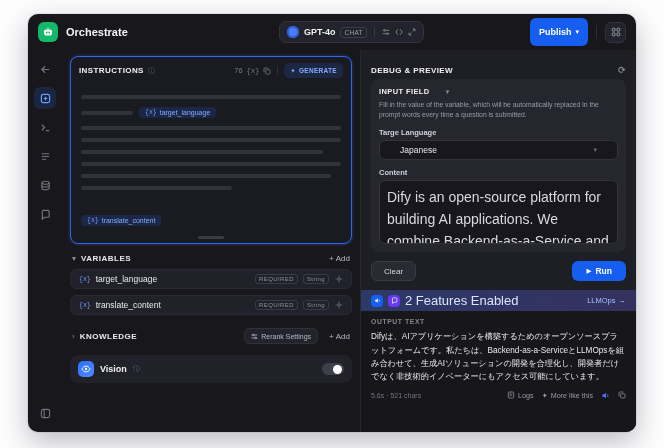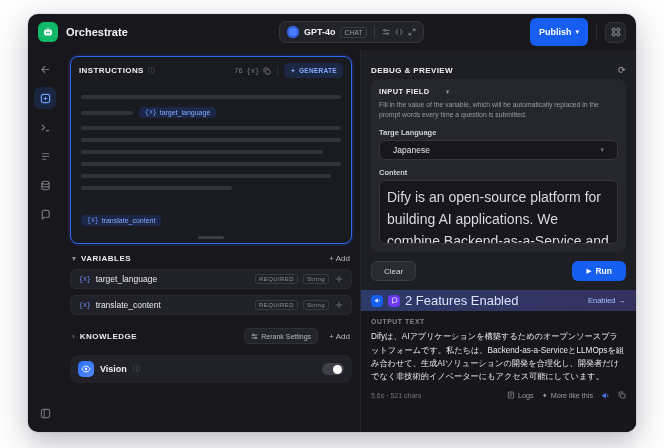--- a/index.html
+++ b/index.html
@@ -75,21 +75,21 @@
   
   .right-panel { flex:1; background:#1e1e25; border-left:1px solid #27272f; display:flex; flex-direction:column; min-width:0; }
   .rp-header { height:25px; display:flex; align-items:flex-end; padding:0 10px; font-size:8px; font-weight:bold; letter-spacing:.4px; color:#f0f0f4; flex:none; }
   .rp-refresh { margin-left:auto; color:#8a8a96; font-size:9px; }
   .rp-content { padding:4px 10px 0; flex:none; }
   .input-card { background:#26262e; border-radius:8px; padding:8px; }
   .if-header { display:flex; align-items:flex-end; gap:16px; font-size:7.5px; font-weight:bold; letter-spacing:.4px; color:#f0f0f4; }
   .if-header .chev { font-size:7px; }
   .if-desc { font-size:6.8px; color:#9a9aa6; line-height:1.5; margin-top:4px; }
   .f-label { font-size:7.5px; font-weight:bold; color:#d0d0da; margin:8px 0 3px; }
-  .select { display:flex; align-items:center; background:#17171d; border:1px solid #34343e; border-radius:6px; height:20px; padding:0 13px; font-size:8.5px; color:#e8e8ee; }
+  .select { display:flex; align-items:center; background:#17171d; border:1px solid #34343e; border-radius:6px; height:20px; padding:0 20px; font-size:8.5px; color:#e8e8ee; }
   .select .chev { margin-left:auto; font-size:7px; color:#6e6e7a; }
   .textarea { background:#17171d; border:1px solid #34343e; border-radius:6px; padding:6px 7px; font-size:14px; color:#d8d8e0; line-height:1.55; height:64px; overflow:hidden; }
   .btn-row { display:flex; align-items:center; justify-content:space-between; margin:9px 0; }
   .clear-btn { background:#2a2a33; border:1px solid #3a3a44; border-radius:6px; height:20px; padding:0 12px; font-size:8px; color:#d8d8e0; }
   .run-btn { display:flex; align-items:center; gap:4px; background:#155eef; border:none; border-radius:6px; height:20px; padding:0 14px; font-size:8.5px; font-weight:bold; color:#fff; }
   .run-btn .play { font-size:6.5px; }
   .features-banner { display:flex; align-items:center; gap:5px; height:21px; padding:0 10px; background:linear-gradient(90deg,#2c3a68 0%,#35315f 100%); flex:none; }
   .feat-ico { width:12px; height:12px; border-radius:4px; display:flex; align-items:center; justify-content:center; color:#fff; flex:none; }
   .feat-ico.blue { background:#155eef; } .feat-ico.violet { background:#6938ef; }
   .feat-text { font-size:13px; color:#dbe3ff; }
@@ -363,21 +363,21 @@
               <path d="M8.5 4a3 3 0 010 4" stroke="#fff" stroke-width="1.1" fill="none"></path>
             </svg>
         </span>
         <span class="feat-ico violet">
           <svg width="7" height="7" viewBox="0 0 12 12" fill="none" stroke="#fff" stroke-width="1.2">
               <path d="M10 7.5a1.5 1.5 0 01-1.5 1.5H5L2.5 11V3A1.5 1.5 0 014 1.5h4.5A1.5 1.5 0 0110 3z"></path>
             </svg>
         </span>
         <span class="feat-text">2 Features Enabled</span>
         <span class="manage">
-          <span>Enabled</span>
+          <span>LLMOps</span>
           <span>→</span>
         </span>
       </div>
 
       <div class="output-sec">
         <div class="out-title">OUTPUT TEXT</div>
         <div class="out-text">Difyは、AIアプリケーションを構築するためのオープンソースプラットフォームです。私たちは、Backend-as-a-ServiceとLLMOpsを組み合わせて、生成AIソリューションの開発を合理化し、開発者だけでなく非技術的イノベーターにもアクセス可能にしています。</div>
         <div class="out-meta">
           <span class="meta-text">5.6s · 521 chars</span>
           <span class="meta-btn">

